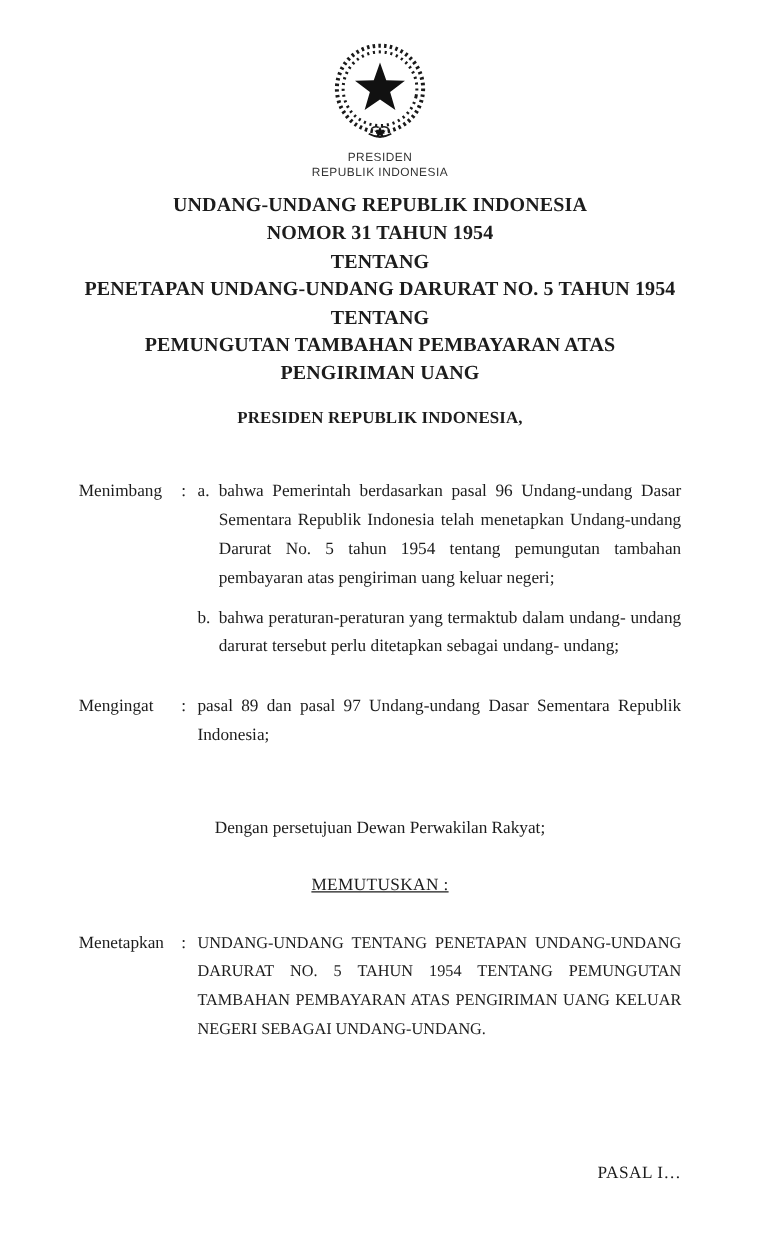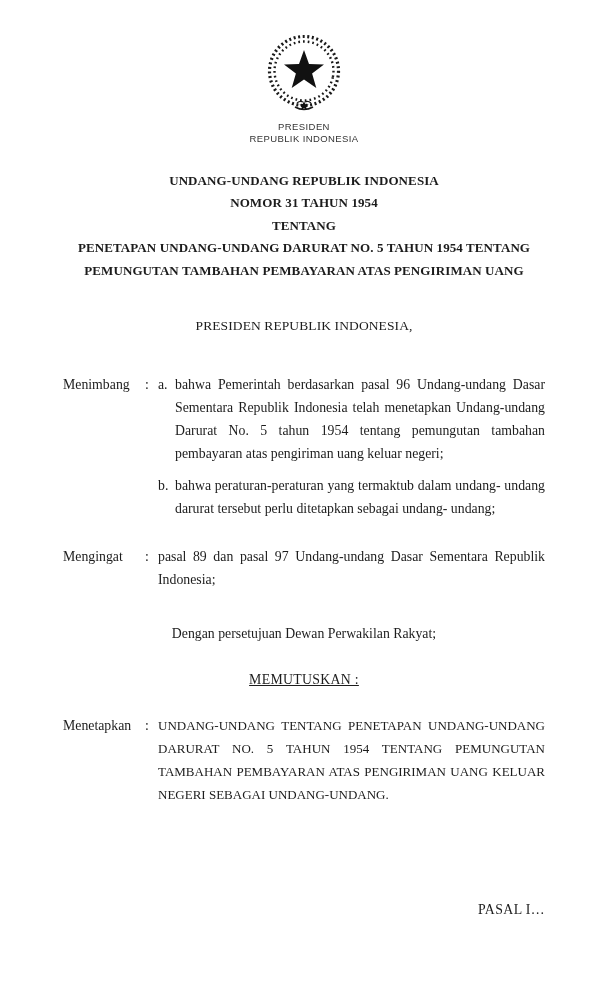--- a/index.html
+++ b/index.html
@@ -20,49 +20,49 @@
   .seal-caption {
     margin-top: 6px;
     font-family: "Liberation Sans", sans-serif;
     font-size: 9.5px; line-height: 11.5px;
     letter-spacing: 0.4px;
     color: #343434;
     text-align: center;
   }
   
   .title-block {
-    margin-top: 26px;
+    margin-top: 10px;
     text-align: center;
     font-weight: bold;
-    font-size: 13px;
+    font-size: 16px;
     line-height: 22.4px;
     letter-spacing: 0.1px;
   }
   .salutation {
-    margin-top: 33px;
+    margin-top: 12px;
     text-align: center;
-    font-weight: normal;
+    font-weight: bold;
     font-size: 13.5px;
     line-height: 22px;
     letter-spacing: 0.1px;
   }
   
   .clause {
     display: grid;
     grid-template-columns: 82px 13px 1fr;
     font-size: 13.8px;
     line-height: 23px;
   }
   .clause-label, .clause-colon { white-space: nowrap; }
   .clause-item { display: grid; grid-template-columns: 17px 1fr; }
   .clause-text, .item-text { text-align: justify; }
   #menimbang   { margin-top: 36px; }
   .item-b      { margin-top: 9px; }
   #mengingat   { margin-top: 25px; }
-  .agreement   { margin-top: 31px; text-align: center; font-size: 13.8px; line-height: 23px; }
+  .agreement   { margin-top: 51px; text-align: center; font-size: 13.8px; line-height: 23px; }
   .memutuskan  { margin-top: 23px; text-align: center; font-size: 13.8px; line-height: 23px; letter-spacing: 0.3px; text-decoration: underline; }
   #menetapkan  { margin-top: 23px; }
   #menetapkan .clause-text { font-size: 13px; }
   .doc-footer {
     margin-top: 92px;
     text-align: right;
     font-size: 13.8px;
     line-height: 23px;
     letter-spacing: 0.4px;
   }

